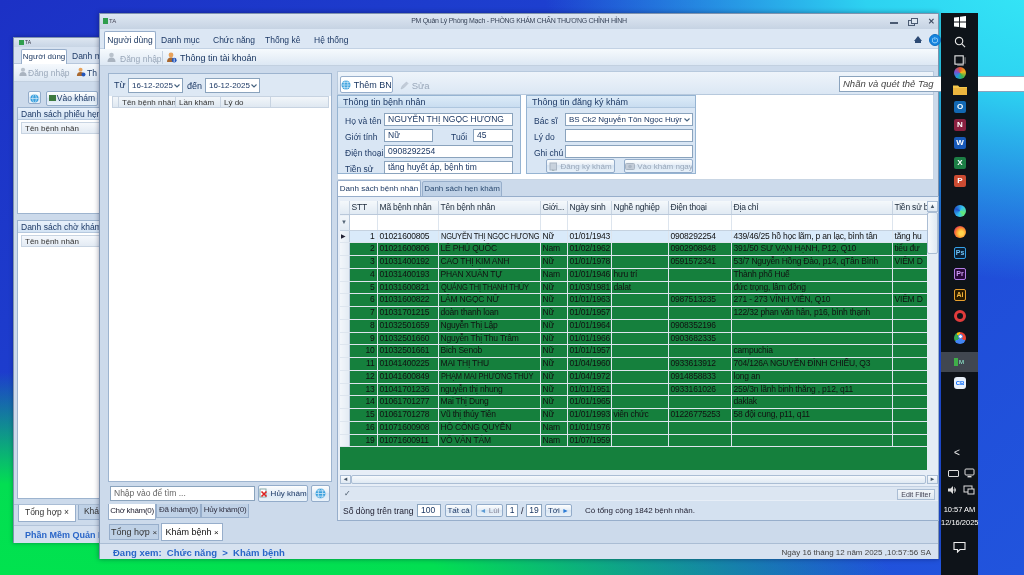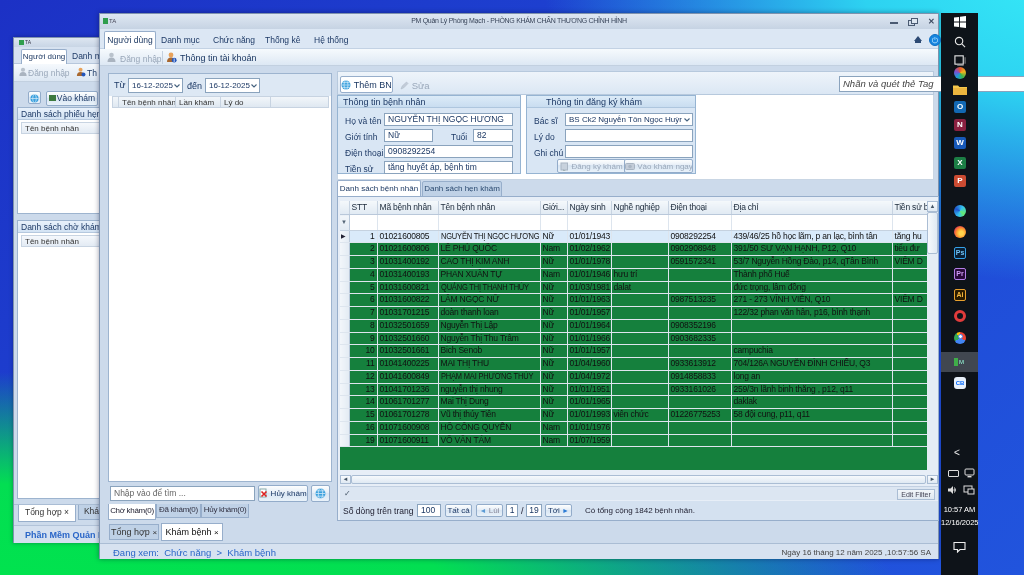--- a/index.html
+++ b/index.html
@@ -158,39 +158,39 @@
 
   <div class="abs" style="left:237px;top:81px;width:597px;height:85px;background:#fff;border:1px solid #c9d6e4;border-top:none"></div>
 
   <div class="abs" style="left:237px;top:81px;width:184px;height:79px;border:1px solid #96b4d2;background:#d9e6f4">
     <div style="height:12px;background:linear-gradient(#dcebf8,#c9ddf0);border-bottom:1px solid #aec6de;font-size:9px;color:#1e3a66;padding:0 0 0 5px;line-height:12px">Thông tin bệnh nhân</div>
     <span class="abs lb" style="left:7px;top:20px;font-size:8.5px">Họ và tên</span>
     <span class="tb" style="left:46px;top:17px;width:129px;height:13px;line-height:11px">NGUYỄN THỊ NGỌC HƯƠNG</span>
     <span class="abs lb" style="left:7px;top:36px;font-size:8.5px">Giới tính</span>
     <span class="tb" style="left:46px;top:33px;width:49px;height:13px;line-height:11px">Nữ</span>
     <span class="abs lb" style="left:113px;top:36px;font-size:8.5px">Tuổi</span>
-    <span class="tb" style="left:135px;top:33px;width:40px;height:13px;line-height:11px">82</span>
+    <span class="tb" style="left:135px;top:33px;width:40px;height:13px;line-height:11px">45</span>
     <span class="abs lb" style="left:7px;top:52px;font-size:8.5px">Điện thoại</span>
     <span class="tb" style="left:46px;top:49px;width:129px;height:13px;line-height:11px">0908292254</span>
     <span class="abs lb" style="left:7px;top:68px;font-size:8.5px">Tiền sử</span>
     <span class="tb" style="left:46px;top:65px;width:129px;height:13px;line-height:11px">tăng huyết áp, bệnh tim</span>
   </div>
 
   <div class="abs" style="left:426px;top:81px;width:170px;height:79px;border:1px solid #96b4d2;background:#d9e6f4">
-    <div style="height:12px;background:linear-gradient(#dcebf8,#c9ddf0);border-bottom:1px solid #aec6de;font-size:9px;color:#1e3a66;padding:0 0 0 19px;line-height:12px">Thông tin đăng ký khám</div>
+    <div style="height:12px;background:linear-gradient(#dcebf8,#c9ddf0);border-bottom:1px solid #aec6de;font-size:9px;color:#1e3a66;padding:0 0 0 5px;line-height:12px">Thông tin đăng ký khám</div>
     <span class="abs lb" style="left:7px;top:20px;font-size:8.5px">Bác sĩ</span>
     <span class="tb" style="left:38px;top:17px;width:128px;height:13px;line-height:11px;font-size:8px;padding-right:1px">BS Ck2 Nguyễn Tôn Ngọc Huỳr</span>
       <svg class="abs" style="left:156px;top:21px" width="8" height="6" viewBox="0 0 8 6">
         <path d="M1.5 1.5 L4 4 L6.5 1.5" stroke="#44617e" stroke-width="1.1" fill="none"></path>
       </svg>
     <span class="abs lb" style="left:7px;top:36px;font-size:8.5px">Lý do</span>
     <span class="tb" style="left:38px;top:33px;width:128px;height:13px"></span>
     <span class="abs lb" style="left:7px;top:52px;font-size:8.5px">Ghi chú</span>
     <span class="tb" style="left:38px;top:49px;width:128px;height:13px"></span>
-    <span class="btn dis" style="left:30px;top:63px;width:69px;height:14px;font-size:8px;line-height:13px"><svg width="9" height="9" viewBox="0 0 9 9" style="vertical-align:-1.5px">
+    <span class="btn dis" style="left:19px;top:63px;width:69px;height:14px;font-size:8px;line-height:13px"><svg width="9" height="9" viewBox="0 0 9 9" style="vertical-align:-1.5px">
           <rect x="1" y="1" width="6.5" height="7" fill="#c8d2dd" stroke="#aab6c4"></rect>
           <path d="M3 8 l3 1.5" stroke="#9aa" stroke-width="1"></path>
         </svg> Đăng ký khám</span>
     <span class="btn dis" style="left:97px;top:63px;width:69px;height:14px;font-size:8px;line-height:13px"><svg width="10" height="8" viewBox="0 0 10 8" style="vertical-align:-1px">
           <rect x="0.5" y="1.5" width="9" height="6" rx="1" fill="#c3ccd8" stroke="#a8b4c2"></rect>
           <circle cx="5" cy="4.5" r="1.8" fill="#aab6c4"></circle>
         </svg> Vào khám ngay</span>
   </div>
 
   <div class="abs" style="left:237px;top:166px;width:597px;height:17px">
@@ -474,21 +474,21 @@
       <span class="abs" style="left:245px;top:5px;font-size:8px;color:#223">Có tổng cộng 1842 bệnh nhân.</span>
     </div>
   </div>
 
   <div class="abs" style="left:0;top:509px;width:100%;height:18px">
     <span class="tabg" style="left:9px;top:1px;width:50px;height:16px;font-size:9px;color:#333;line-height:14px">Tổng hợp <span style="font-size:8px">×</span></span>
     <span class="tabw" style="left:61px;top:0px;width:62px;height:18px;font-size:9px;color:#111;line-height:16px">Khám bệnh <span style="font-size:8px">×</span></span>
   </div>
 
   <div class="abs" style="left:0;top:529px;width:100%;height:16px;background:#d7e2f0;border-top:1px solid #aabdd4">
-    <span class="abs" style="left:13px;top:3px;font-size:9.5px;font-weight:normal;color:#2a66c8">Đang xem:&nbsp; Chức năng&nbsp; &gt;&nbsp; Khám bệnh</span>
+    <span class="abs" style="left:13px;top:3px;font-size:9.5px;font-weight:bold;color:#2a66c8">Đang xem:&nbsp; Chức năng&nbsp; &gt;&nbsp; Khám bệnh</span>
     <span class="abs" style="right:7px;top:4px;font-size:8px;color:#444">Ngày 16 tháng 12 năm 2025 ,10:57:56 SA</span>
   </div>
 </div>
 
 <div class="abs" id="taskbar" style="left:941px;top:13px;width:37px;height:562px;background:#0e1319">
   <svg class="abs" style="left:13px;top:3px" width="12" height="12" viewBox="0 0 13 13">
       <path fill="#fff" d="M0 1.7 5.5 1v5H0zM6.5.9 13 0v6H6.5zM0 7h5.5v5L0 11.3zM6.5 7H13v6l-6.5-.9z"></path>
     </svg>
   <svg class="abs" style="left:13px;top:23px" width="12" height="12" viewBox="0 0 13 13">
       <circle cx="5.5" cy="5.5" r="4" fill="none" stroke="#e8e8e8" stroke-width="1.2"></circle>

